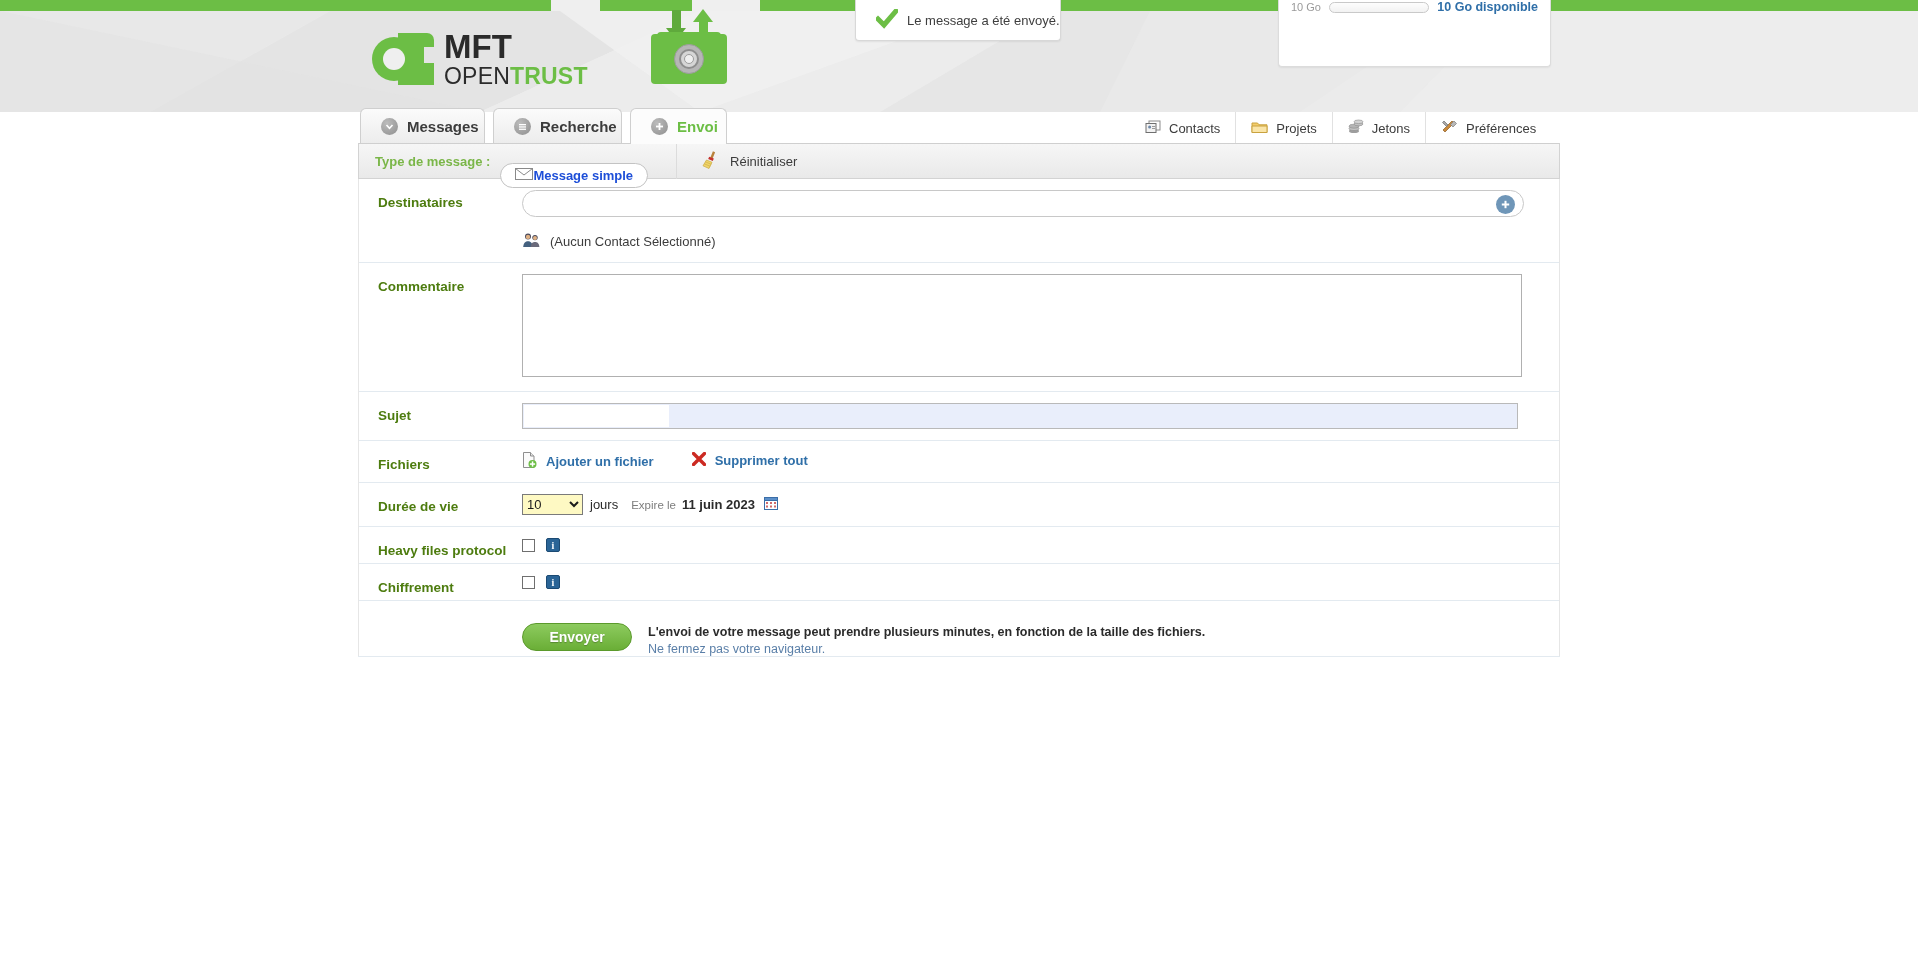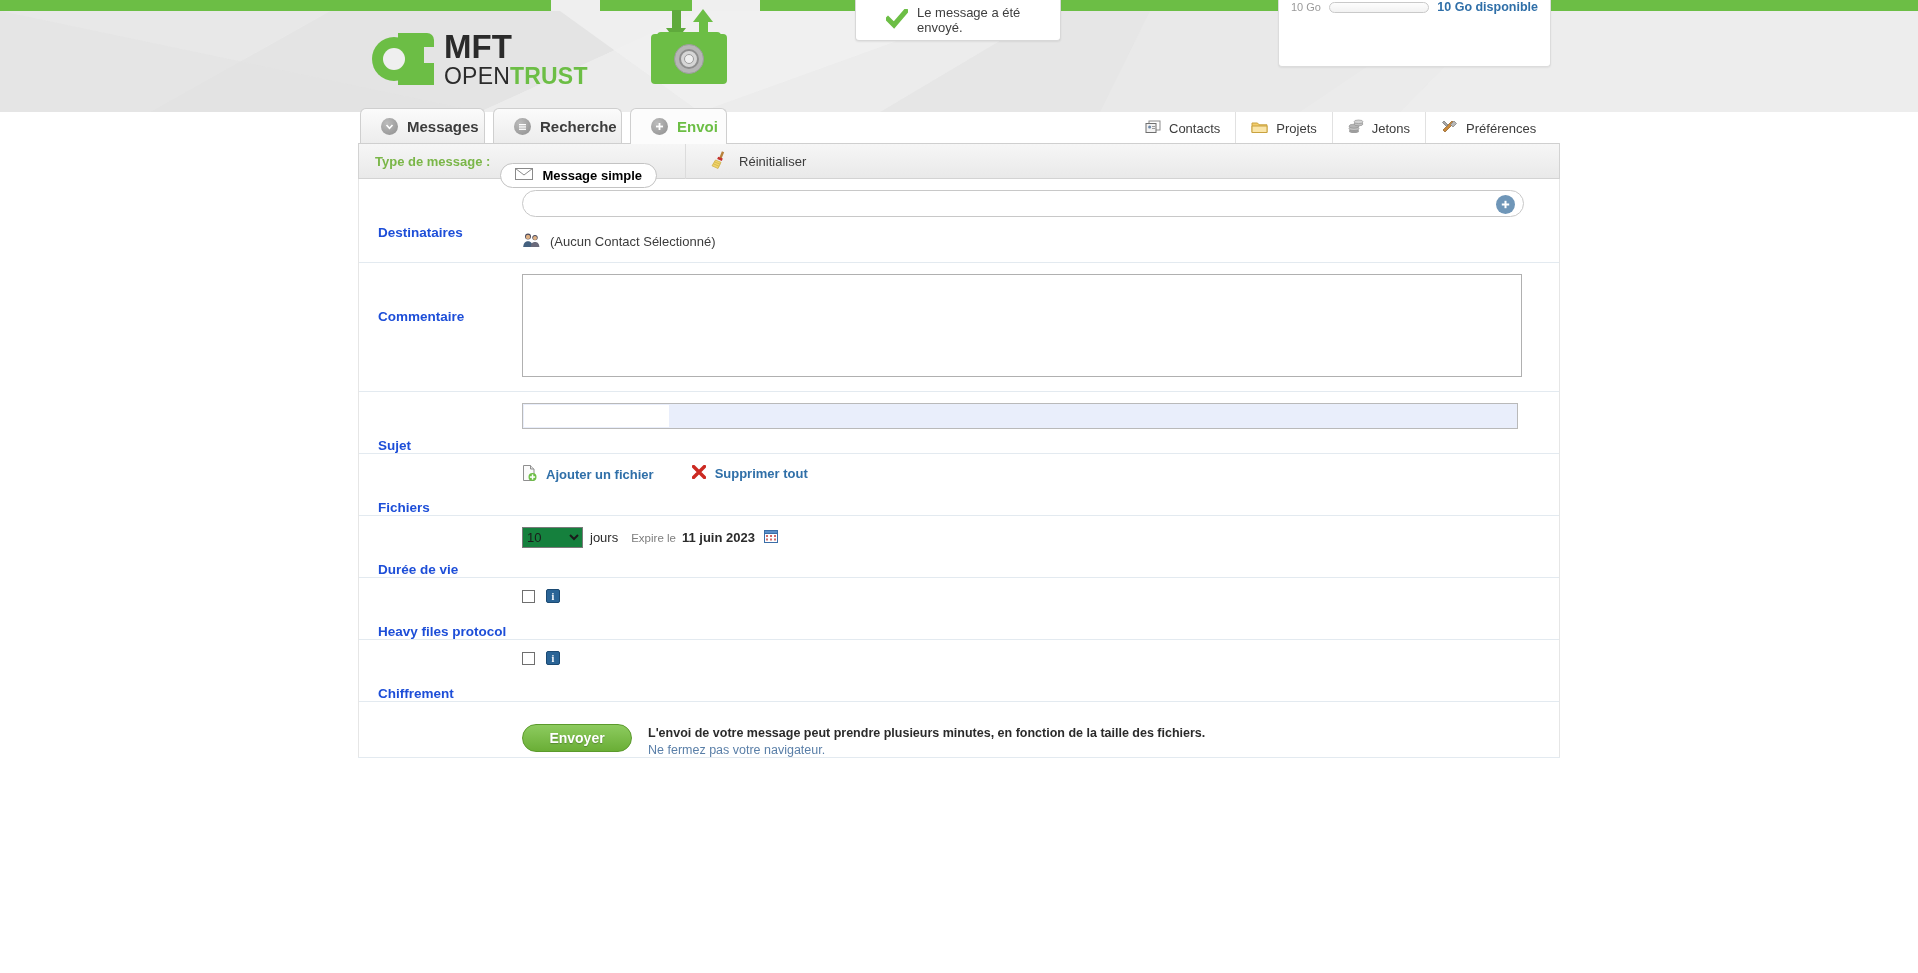--- a/index.html
+++ b/index.html
@@ -154,21 +154,21 @@
     top: 0;
     width: 206px;
     height: 41px;
     background: #ffffff;
     border: 1px solid #d8d8d8;
     border-top: none;
     border-radius: 0 0 4px 4px;
     display: flex;
     align-items: center;
     gap: 9px;
-    padding-left: 30px;
+    padding-left: 20px;
     box-shadow: 0 1px 2px rgba(0,0,0,0.07);
   }
   #toast .check { flex: 0 0 auto; }
   #toast .msg { font-size: 13px; color: #3e3e3e; }
 
   
   #userpanel {
     position: absolute;
     left: 1278px;
     top: 0;
@@ -290,27 +290,27 @@
     background: linear-gradient(#f6f6f6, #e9e9e9);
     border: 1px solid #d3d3d3;
     border-top: 1px solid #cfcfcf;
     display: flex; align-items: center;
   }
   #toolbar .tb-label {
     font-size: 13px; font-weight: bold; color: #7ab648;
     padding: 0 10px 0 16px;
   }
   #toolbar .pill {
-    display: flex; align-items: center; gap: 9px;
+    display: flex; align-items: center; 
     height: 25px;
     padding: 0 14px;
     background: #ffffff;
     border: 1px solid #c3c3c3;
     border-radius: 13px;
-    font-size: 13px; font-weight: bold; color: #000000;
+    font-size: 13px; font-weight: bold; color: #1d4ed8;
     cursor: pointer;
     margin-top: 28px;
   }
   #toolbar .sep {
     width: 1px; height: 36px; background: #dcdcdc;
     margin: 0 22px 0 28px;
   }
   #toolbar .reset {
     display: flex; align-items: center; gap: 11px;
     font-size: 13px; color: #3c3c3c; cursor: pointer;
@@ -324,24 +324,23 @@
     display: flex;
     align-items: flex-start;
     border-bottom: 1px solid #e3eaf0;
     padding: 0;
   }
   .flabel {
     width: 163px;
     flex: 0 0 163px;
     font-size: 13.5px;
     font-weight: bold;
-    color: #1d4ed8;
+    color: #4d7c0f;
     padding-left: 19px;
     padding-top: 16px;
-    margin-top: 30px;
   }
   .fbody { flex: 1 1 auto; padding: 11px 0 11px 0; }
 
   
   .recip-input {
     position: relative;
     width: 1002px;
     height: 27px;
     border: 1px solid #c8c8c8;
     border-radius: 14px;
@@ -401,21 +400,21 @@
     cursor: pointer;
   }
 
   
   .liferow { display: flex; align-items: center; gap: 0; }
   .life-select {
     width: 61px; height: 21px;
     font-family: "Liberation Sans", sans-serif;
     font-size: 13px;
     border: 1px solid #7a7a7a;
-    background: #15803d;
+    background: #fef9c3;
     color: #1b1b1b;
   }
   .life-jours { font-size: 13px; color: #2b2b2b; margin-left: 7px; }
   .life-expire { font-size: 11.5px; color: #7d7d7d; margin-left: 13px; }
   .life-date { font-size: 13px; font-weight: bold; color: #2b2b2b; margin-left: 6px; }
   .cal-icon { margin-left: 9px; cursor: pointer; }
 
   
   .ckrow { display: flex; align-items: center; gap: 11px; }
   .ckbox {

